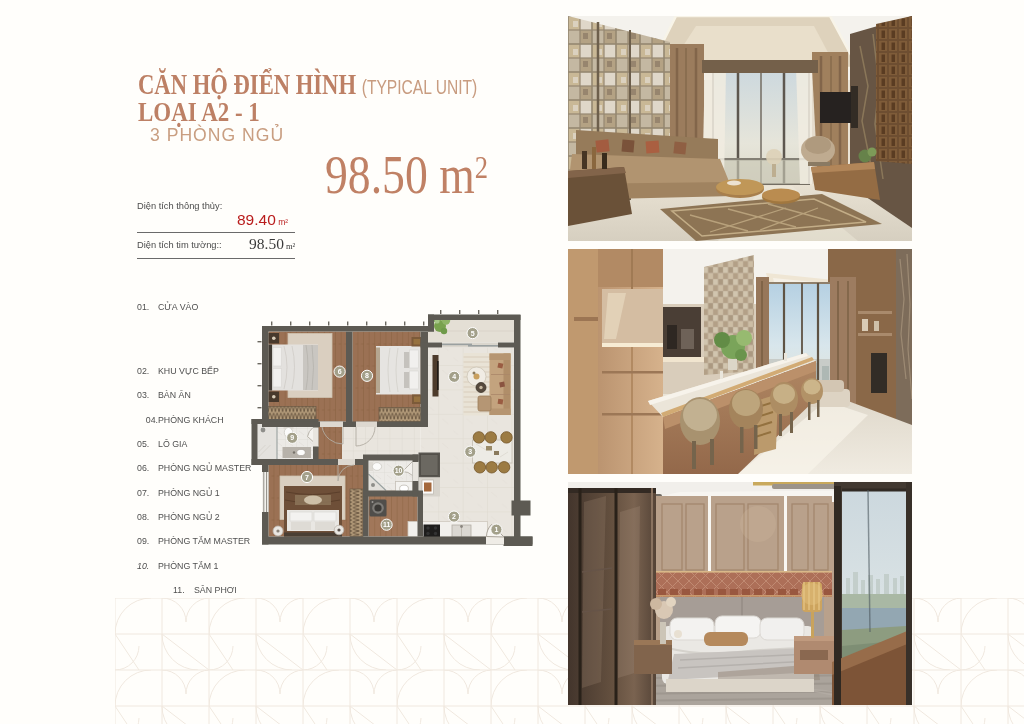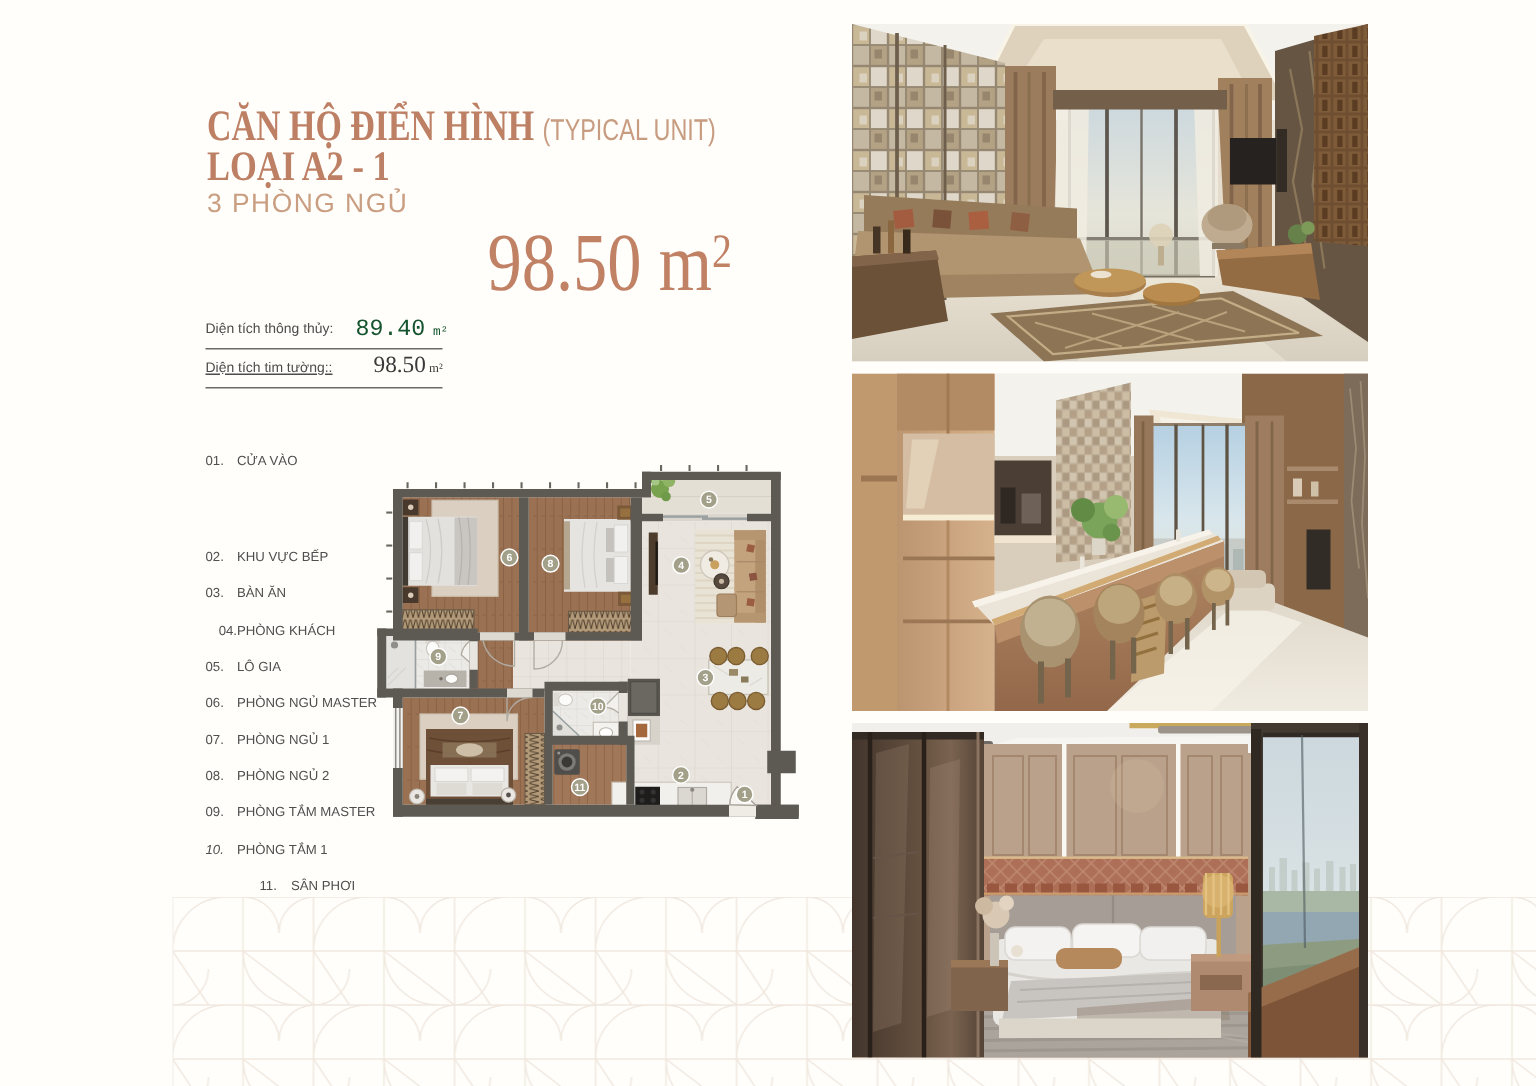--- a/index.html
+++ b/index.html
@@ -26,29 +26,29 @@
       </g>
     </pattern>
   </defs>
   <rect x="115" y="12" width="909" height="126" fill="url(#deco)"></rect>
 </svg>
 
 <div class="abs" style="left:138px;top:70px;color:#bd8065;font-family:'Liberation Serif',serif;font-weight:bold;font-size:29px;line-height:1;white-space:nowrap;transform:scaleX(0.78);transform-origin:0 0;">CĂN HỘ ĐIỂN HÌNH <span style="font-family:'Liberation Sans',sans-serif;font-weight:400;font-size:20px;color:#c89c80;">(TYPICAL UNIT)</span></div>
 
 <div class="abs" style="left:138px;top:98px;color:#bd8065;font-family:'Liberation Serif',serif;font-weight:bold;font-size:28px;line-height:1;transform:scaleX(0.82);transform-origin:0 0;">LOẠI A2 - 1</div>
 
-<div class="abs" style="left:138px;top:127px;color:#c99e81;font-size:17.6px;line-height:1;letter-spacing:1px;">3 PHÒNG NGỦ</div>
+<div class="abs" style="left:150px;top:127px;color:#c99e81;font-size:17.6px;line-height:1;letter-spacing:1px;">3 PHÒNG NGỦ</div>
 
 <div class="abs" style="left:325px;top:147px;color:#c08165;font-family:'Liberation Serif',serif;font-size:55px;line-height:1;white-space:nowrap;transform:scaleX(0.83);transform-origin:0 0;">98.50 m<span style="font-size:32px;vertical-align:15px;">2</span></div>
 
-<div class="abs" style="left:137px;top:215px;color:#4c4c4c;font-size:9.3px;line-height:1;">Diện tích thông thủy:</div>
-<div class="abs" style="left:237px;top:211.5px;color:#14532d;font-family:Liberation Mono, monospace;font-size:15.5px;line-height:1;">89.40<span style="font-size:8.5px;"> m²</span></div>
+<div class="abs" style="left:137px;top:202px;color:#4c4c4c;font-size:9.3px;line-height:1;">Diện tích thông thủy:</div>
+<div class="abs" style="left:237px;top:211.5px;color:#b91c1c;font-family:Liberation Sans, sans-serif;font-size:15.5px;line-height:1;">89.40<span style="font-size:8.5px;"> m²</span></div>
 <div class="abs" style="left:137px;top:231.5px;width:158px;border-top:1px solid #6a6a6a;"></div>
 
-<div class="abs" style="left:137px;top:240.5px;color:#4c4c4c;font-size:9.3px;line-height:1;text-decoration:underline;">Diện tích tim tường::</div>
+<div class="abs" style="left:137px;top:240.5px;color:#4c4c4c;font-size:9.3px;line-height:1;">Diện tích tim tường::</div>
 <div class="abs" style="left:237px;top:235.5px;color:#3a3a3a;font-family:'Liberation Serif',serif;font-size:15.5px;line-height:1;margin-left:12px;">98.50<span style="font-size:8.5px;"> m²</span></div>
 <div class="abs" style="left:137px;top:257.5px;width:158px;border-top:1px solid #6a6a6a;"></div>
 
 <div class="abs" style="left:137px;top:294.5px;color:#4f4f4f;font-size:8.8px;line-height:24.35px;">
   <div><span style="display:inline-block;width:21px;">01.</span>CỬA VÀO</div>
   <div><span style="display:inline-block;width:21px;margin-top:40px;">02.</span>KHU VỰC BẾP</div>
   <div><span style="display:inline-block;width:21px;">03.</span>BÀN ĂN</div>
   <div><span style="display:inline-block;width:21px;text-align:right;">04.</span>PHÒNG KHÁCH</div>
   <div><span style="display:inline-block;width:21px;">05.</span>LÔ GIA</div>
   <div><span style="display:inline-block;width:21px;">06.</span>PHÒNG NGỦ MASTER</div>

